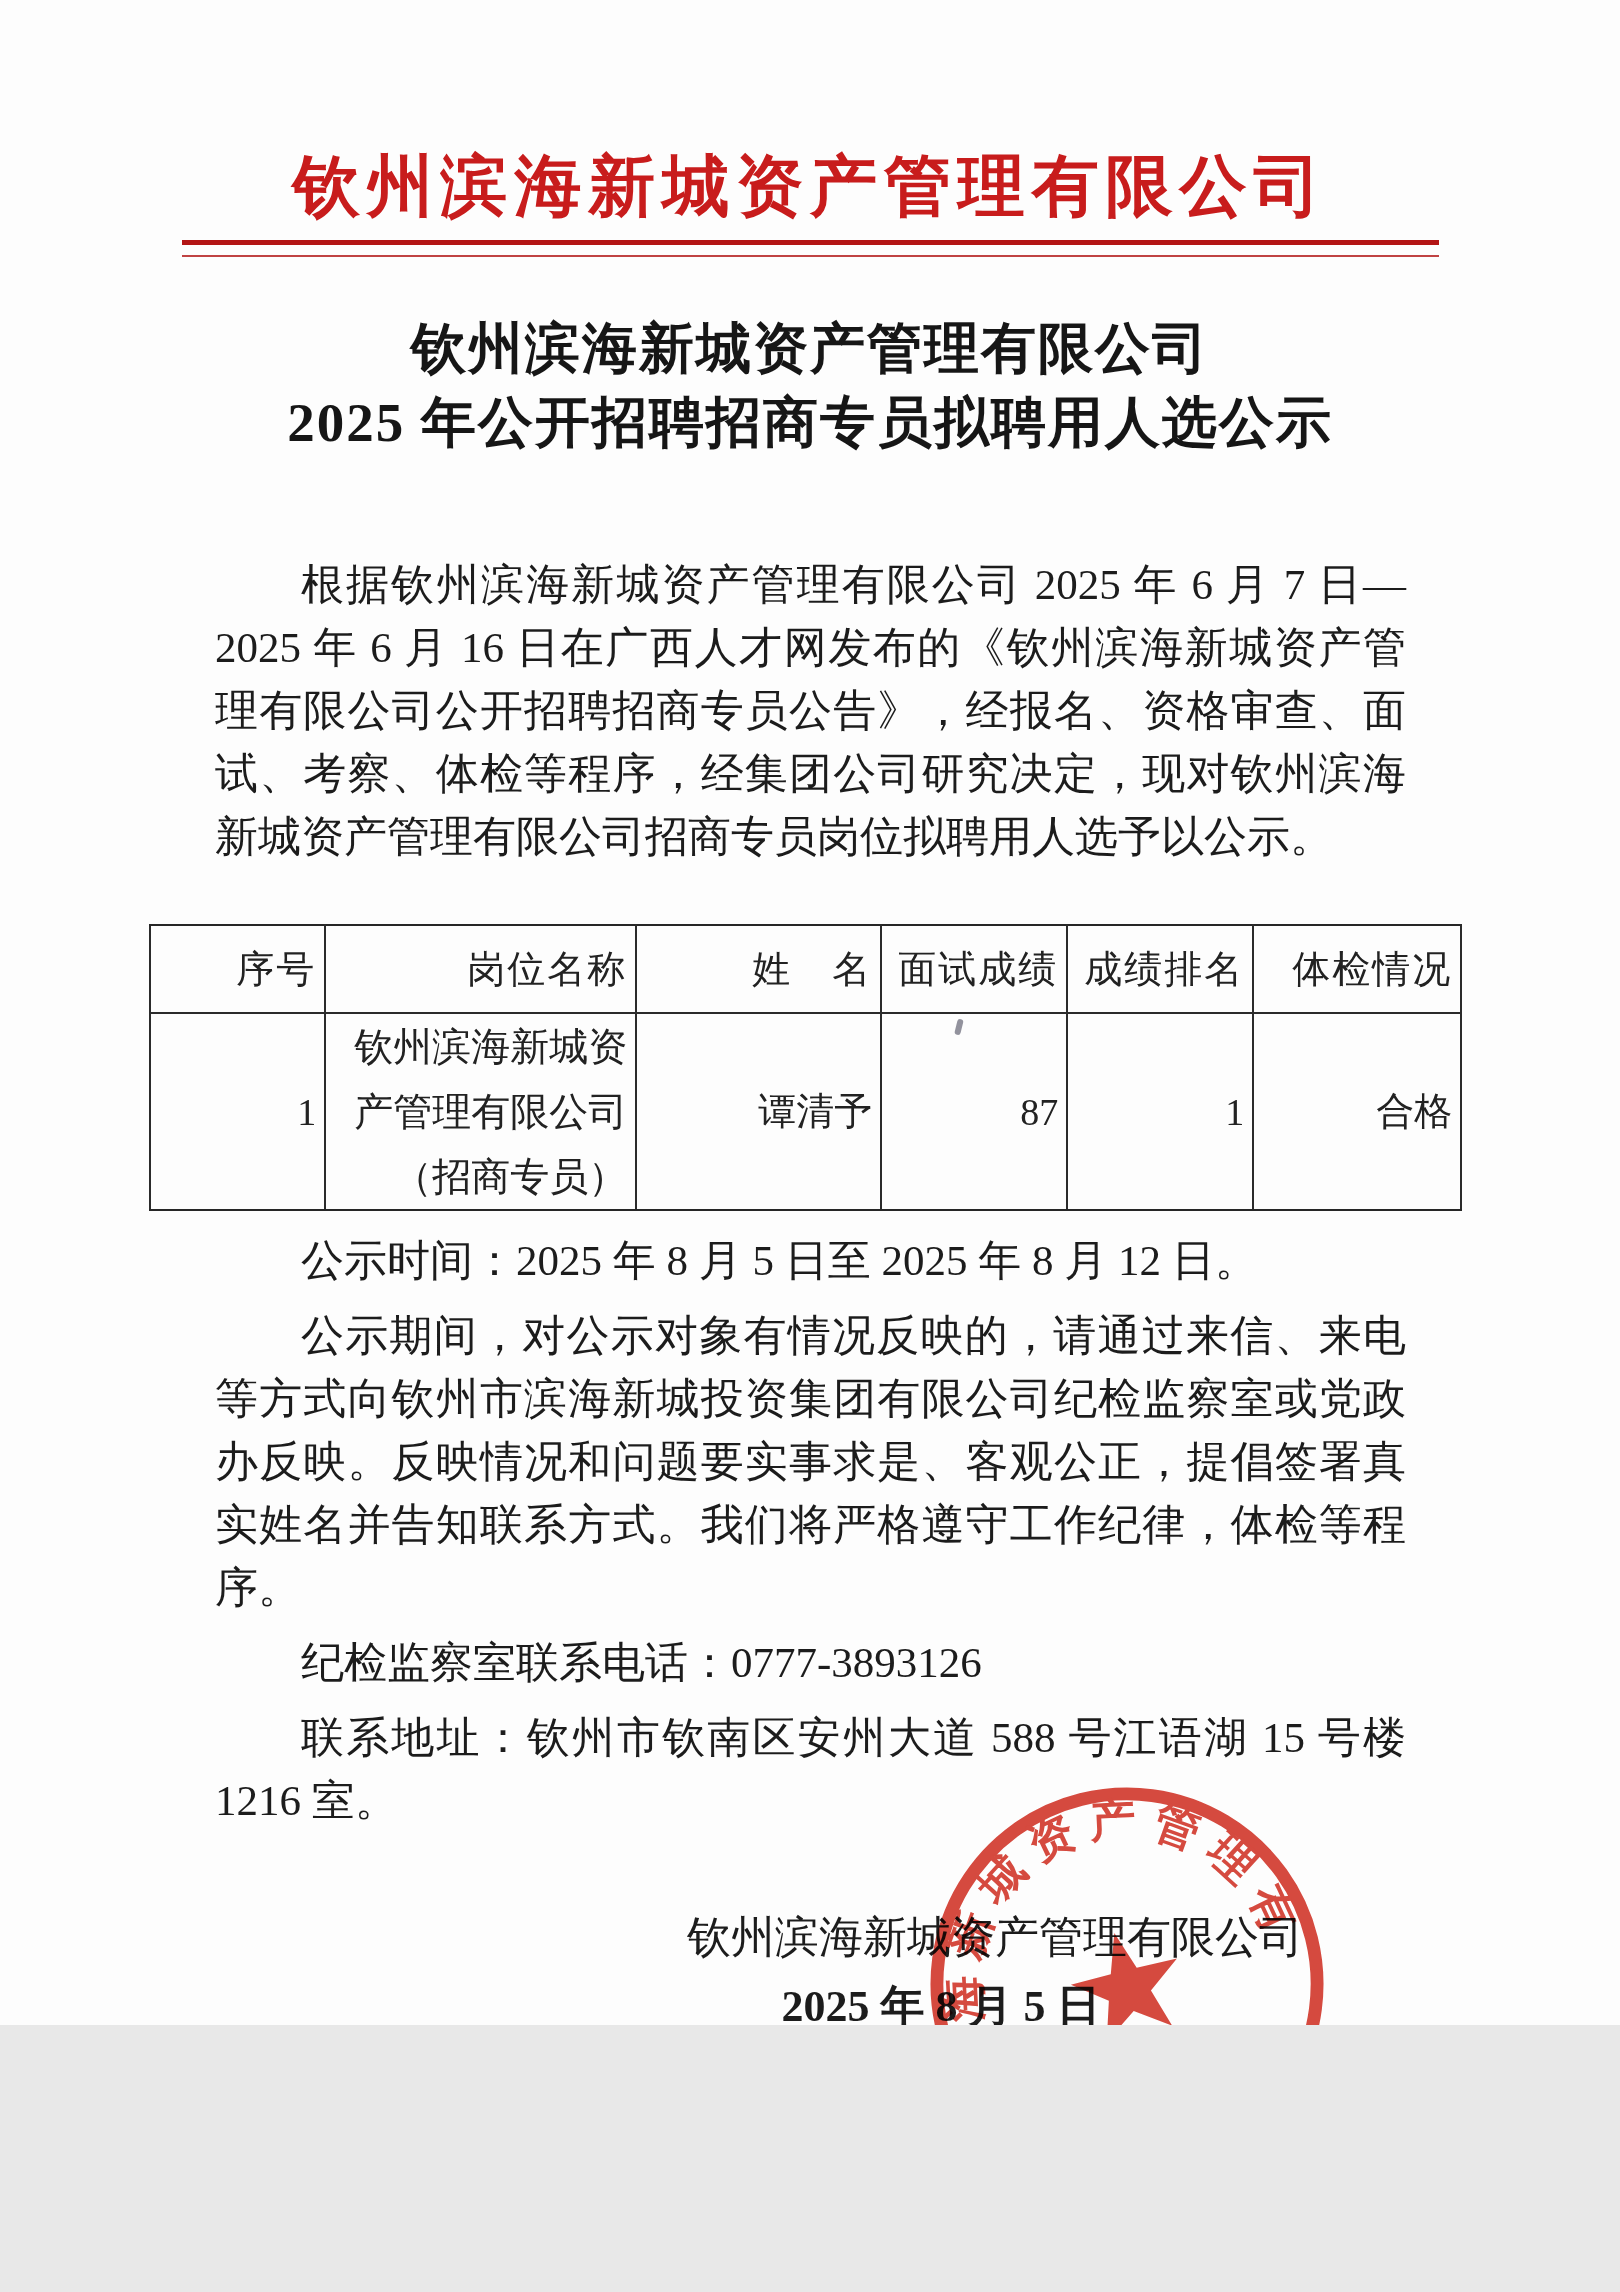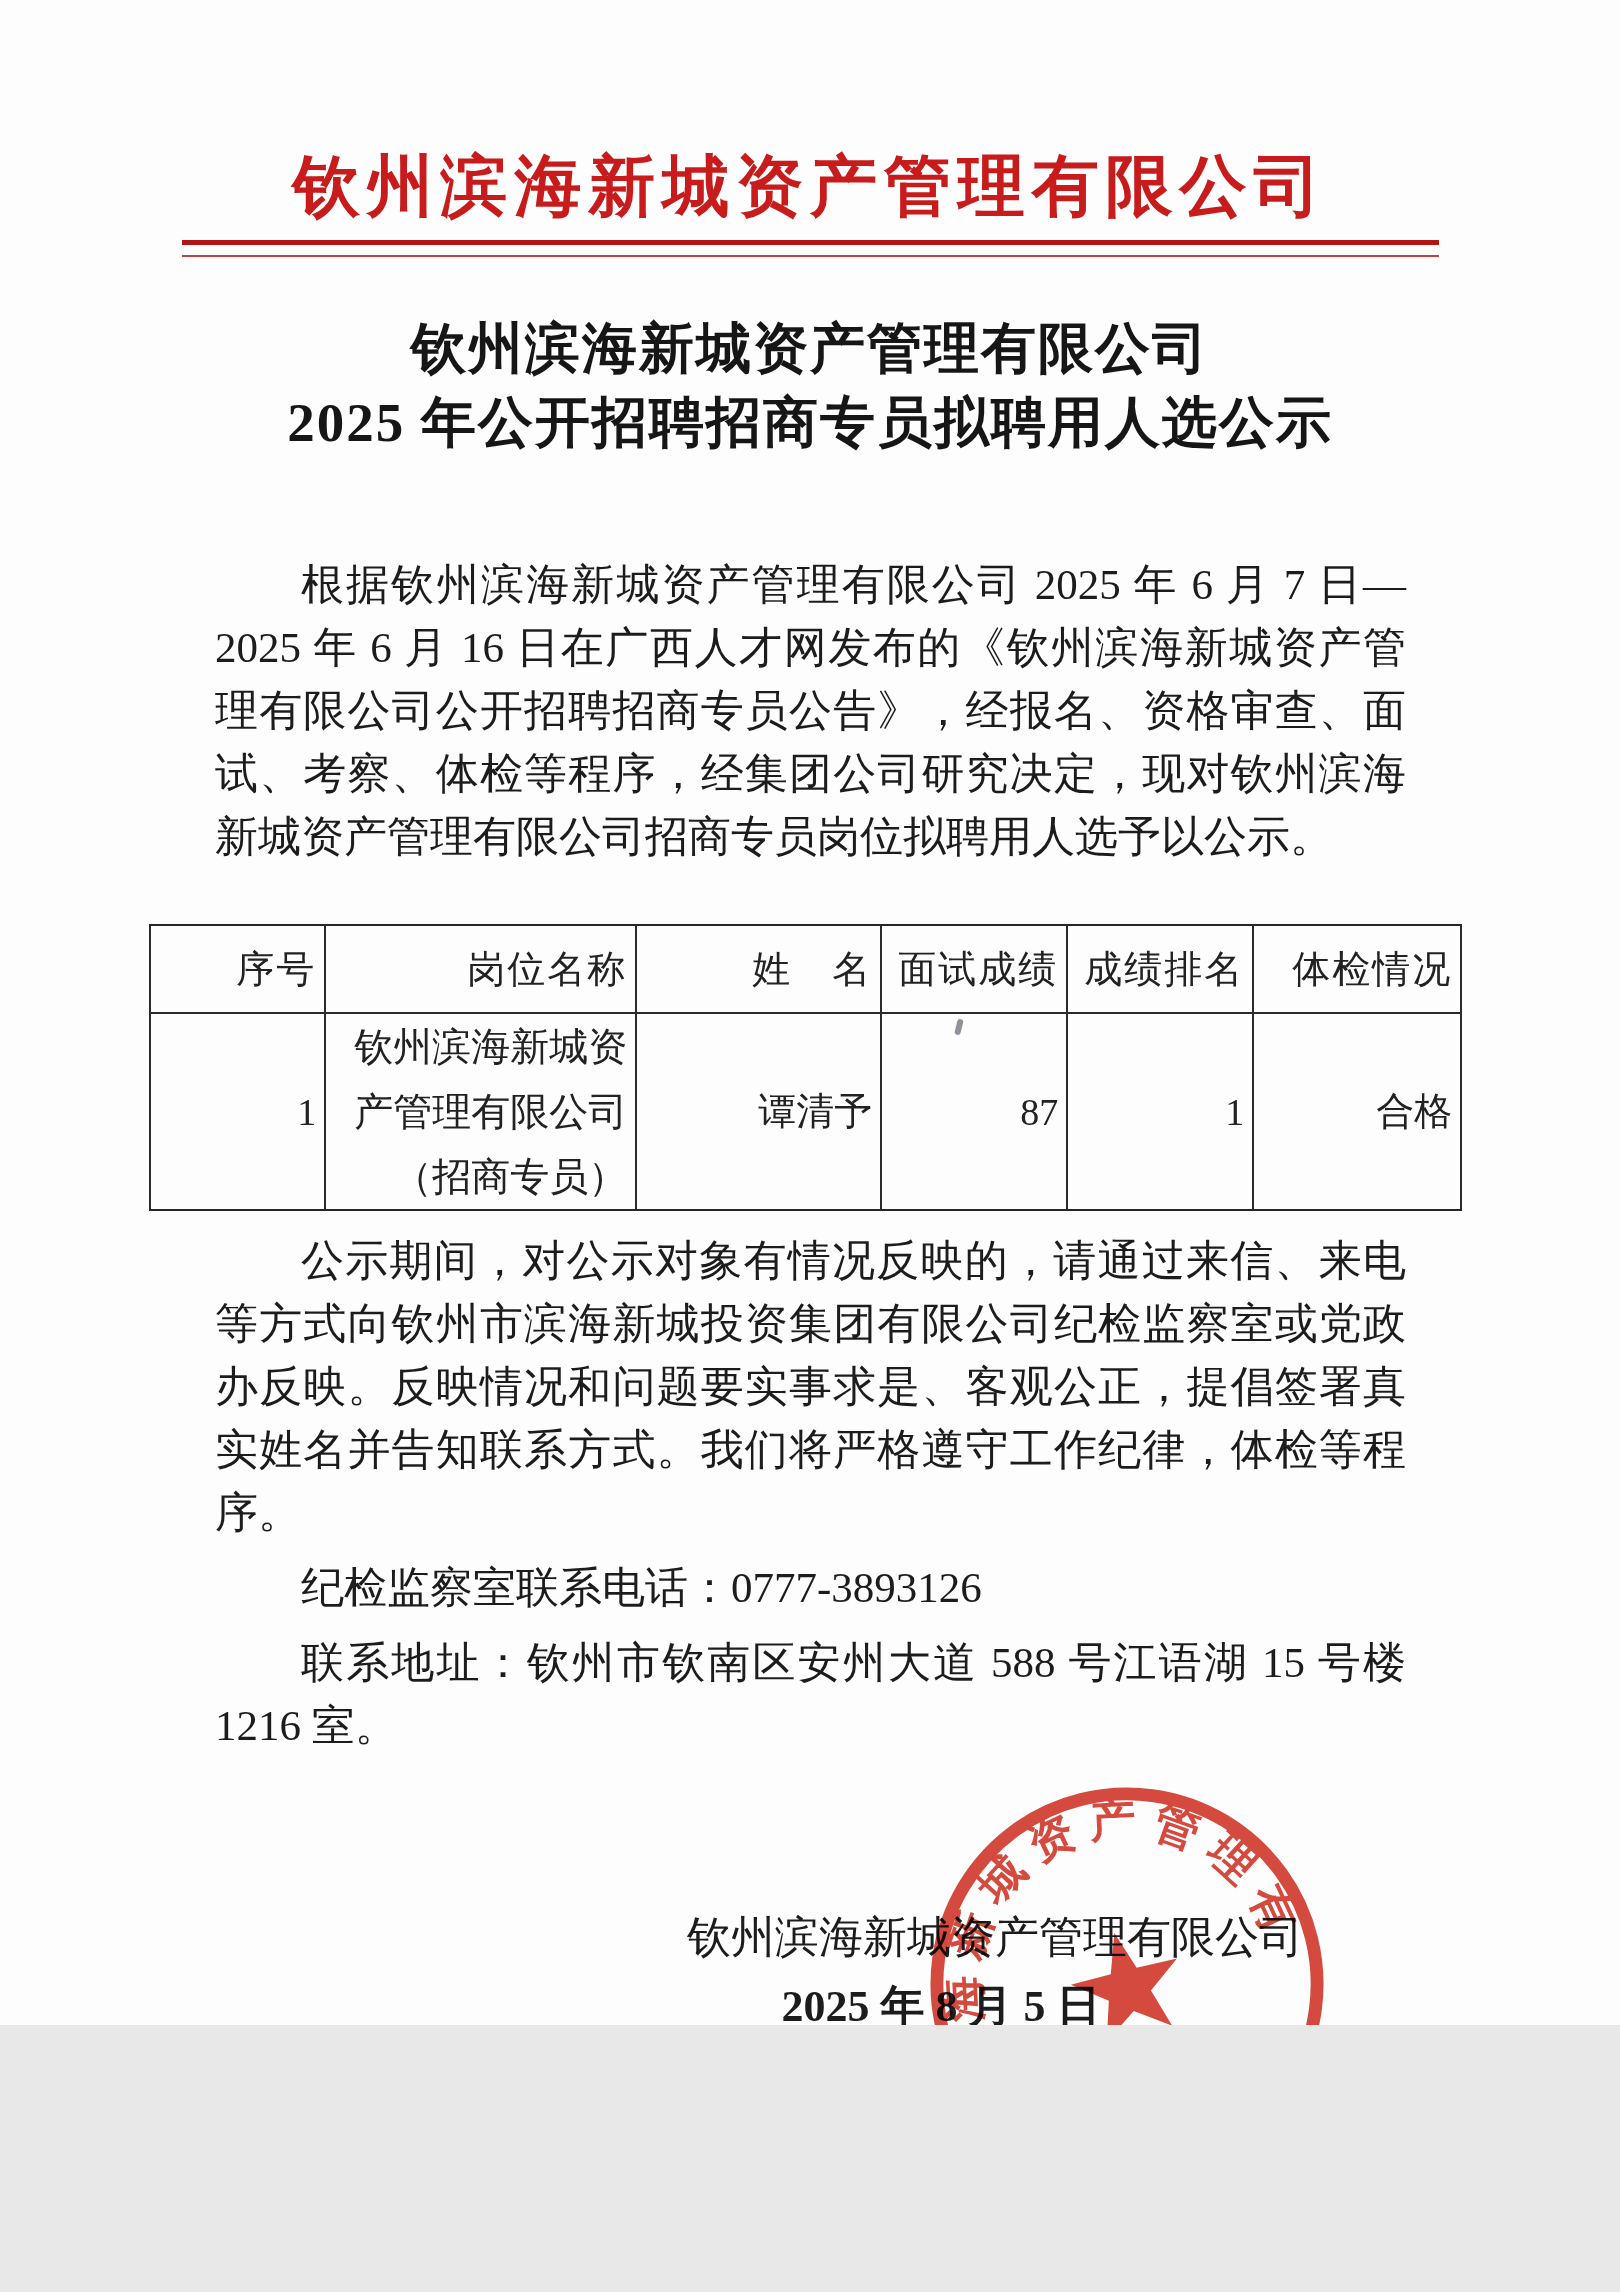--- a/index.html
+++ b/index.html
@@ -118,20 +118,21 @@
       <td>87</td>
       <td>1</td>
       <td>合格</td>
     </tr>
   </tbody>
     </table>
 
   <div class="ink-speck"></div>
 
   <div class="body-block after-table">
+    <p>公示时间：2025 年 8 月 5 日至 2025 年 8 月 12 日。</p>
     <p>公示期间，对公示对象有情况反映的，请通过来信、来电等方式向钦州市滨海新城投资集团有限公司纪检监察室或党政办反映。反映情况和问题要实事求是、客观公正，提倡签署真实姓名并告知联系方式。我们将严格遵守工作纪律，体检等程序。</p>
     <p>纪检监察室联系电话：0777-3893126</p>
     <p>联系地址：钦州市钦南区安州大道 588 号江语湖 15 号楼 1216 室。</p>
   </div>
 
   <div class="signature">
     <div class="sig-company">钦州滨海新城资产管理有限公司</div>
     <div class="sig-date">2025 年 8 月 5 日</div>
   </div>
 

